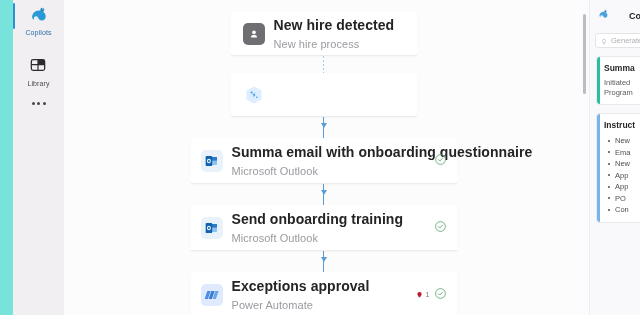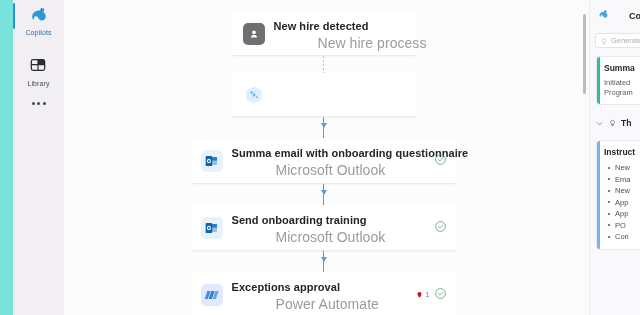--- a/index.html
+++ b/index.html
@@ -107,35 +107,34 @@
     display: flex; align-items: center; justify-content: center;
     margin-right: 9px;
   }
   .ico-gray   { background: #6e6e73; }
   .ico-flow   { background: transparent; }
   .ico-outlook{ background: #e9f1fb; }
   .ico-pa     { background: #dfeaff; }
 
   .card-text { flex: 1 1 auto; min-width: 0; }
   .card-title {
-    font-size: 11px;
+    font-size: 14px;
     font-weight: bold;
     color: #242426;
     line-height: 12px;
     letter-spacing: .05px;
     white-space: nowrap;
   }
   .card-sub {
-    font-size: 14px;
+    font-size: 11px;
     color: #9b9aa0;
     line-height: 12px;
     letter-spacing: .05px;
     white-space: nowrap;
     margin-top: 1px;
-    margin-left: 44px;
   }
 
   .card-right {
     flex: 0 0 auto;
     display: flex; align-items: center; gap: 4px;
     margin-left: 6px;
   }
   .pin-badge { display: flex; align-items: center; gap: 2px; }
   .pin-count { font-size: 7px; color: #7d7c82; }
 
@@ -466,34 +465,20 @@
       </span>
       <span class="rp-search-ph">Generate</span>
     </div>
 
     <div class="rp-card accent-green">
       <div class="rp-card-title">Summa</div>
       <div class="rp-line">Initiated</div>
       <div class="rp-line">Program</div>
     </div>
 
-    <div class="rp-section">
-      <span>
-        <svg viewBox="0 0 24 24" width="9" height="9">
-          <path d="M6 9.5l6 6 6-6" fill="none" stroke="#6a6970" stroke-width="1.8" stroke-linecap="round" stroke-linejoin="round"></path>
-        </svg>
-      </span>
-      <span>
-        <svg viewBox="0 0 24 24" width="9" height="9">
-          <path d="M12 3.4a5 5 0 0 0-2.8 9.1v2.1h5.6v-2.1A5 5 0 0 0 12 3.4z" fill="none" stroke="#56555c" stroke-width="1.7"></path>
-          <path d="M10 17.4h4" stroke="#56555c" stroke-width="1.7" stroke-linecap="round"></path>
-        </svg>
-      </span>
-      <span class="rp-section-label">Th</span>
-    </div>
 
     <div class="rp-card accent-blue">
       <div class="rp-card-title">Instruct</div>
       <ul class="rp-bullets">
         <li>New</li>
         <li>Ema</li>
         <li>New</li>
         <li>App</li>
         <li>App</li>
         <li>PO</li>

